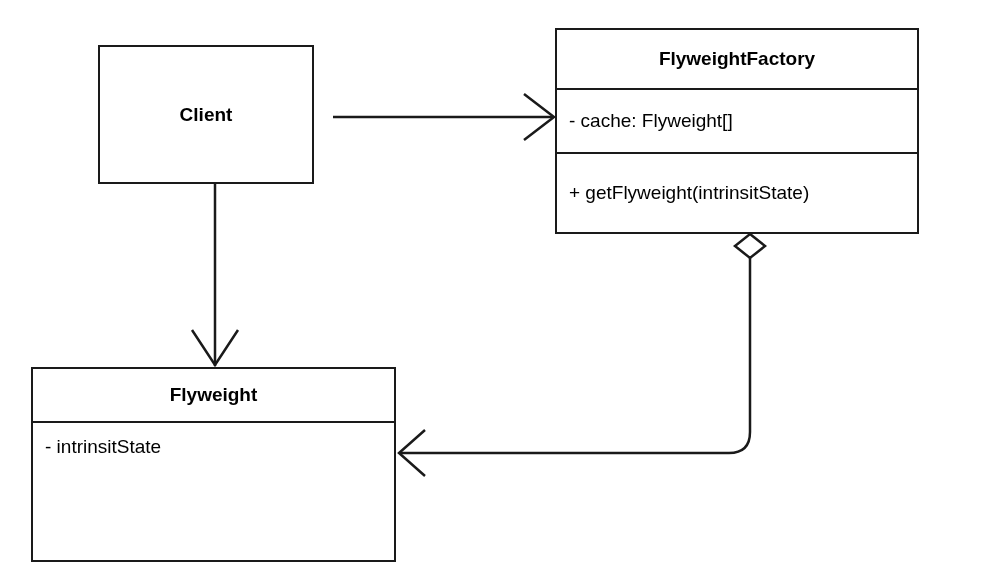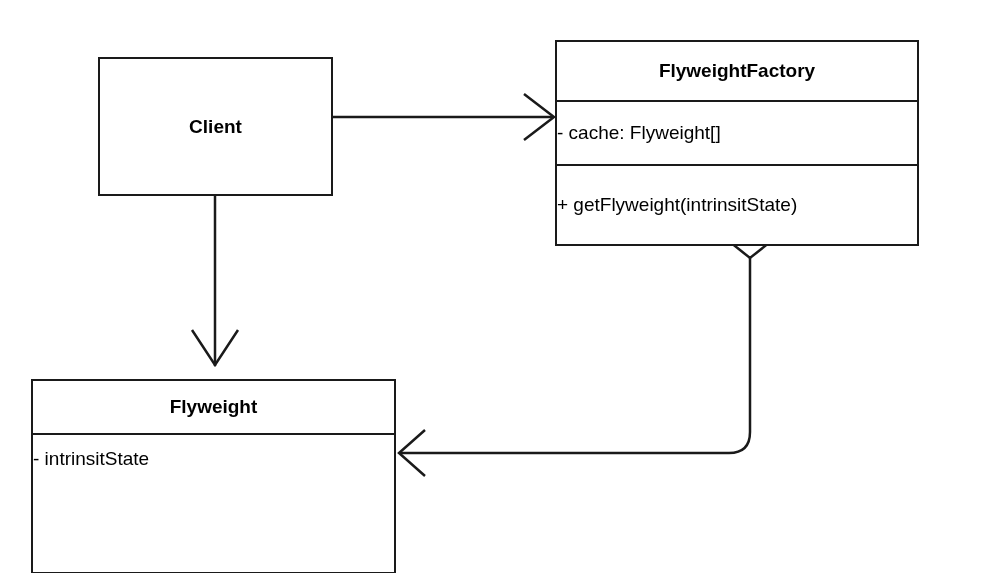--- a/index.html
+++ b/index.html
@@ -25,21 +25,20 @@
     top: 0;
     width: 985px;
     height: 573px;
   }
   .uml-class {
     position: absolute;
     box-sizing: border-box;
     background: #ffffff;
     border: 2px solid #1a1a1a;
     z-index: 2;
-    margin-top: 12px;
   }
   .uml-compartment {
     box-sizing: border-box;
     display: flex;
     align-items: center;
     background: #ffffff;
   }
   .uml-compartment + .uml-compartment {
     border-top: 2px solid #1a1a1a;
   }
@@ -47,26 +46,27 @@
     justify-content: center;
     font-weight: bold;
     font-size: 19px;
     color: #000000;
   }
   .compartment-members {
     justify-content: flex-start;
     font-weight: normal;
     font-size: 19px;
     color: #000000;
+    padding-left: 12px;
   }
   
   #class-client {
     left: 98px;
     top: 45px;
-    width: 235px;
+    width: 216px;
     height: 139px;
   }
   #class-client .compartment-name {
     height: 100%;
   }
   
   #class-flyweightfactory {
     left: 555px;
     top: 28px;
     width: 364px;

